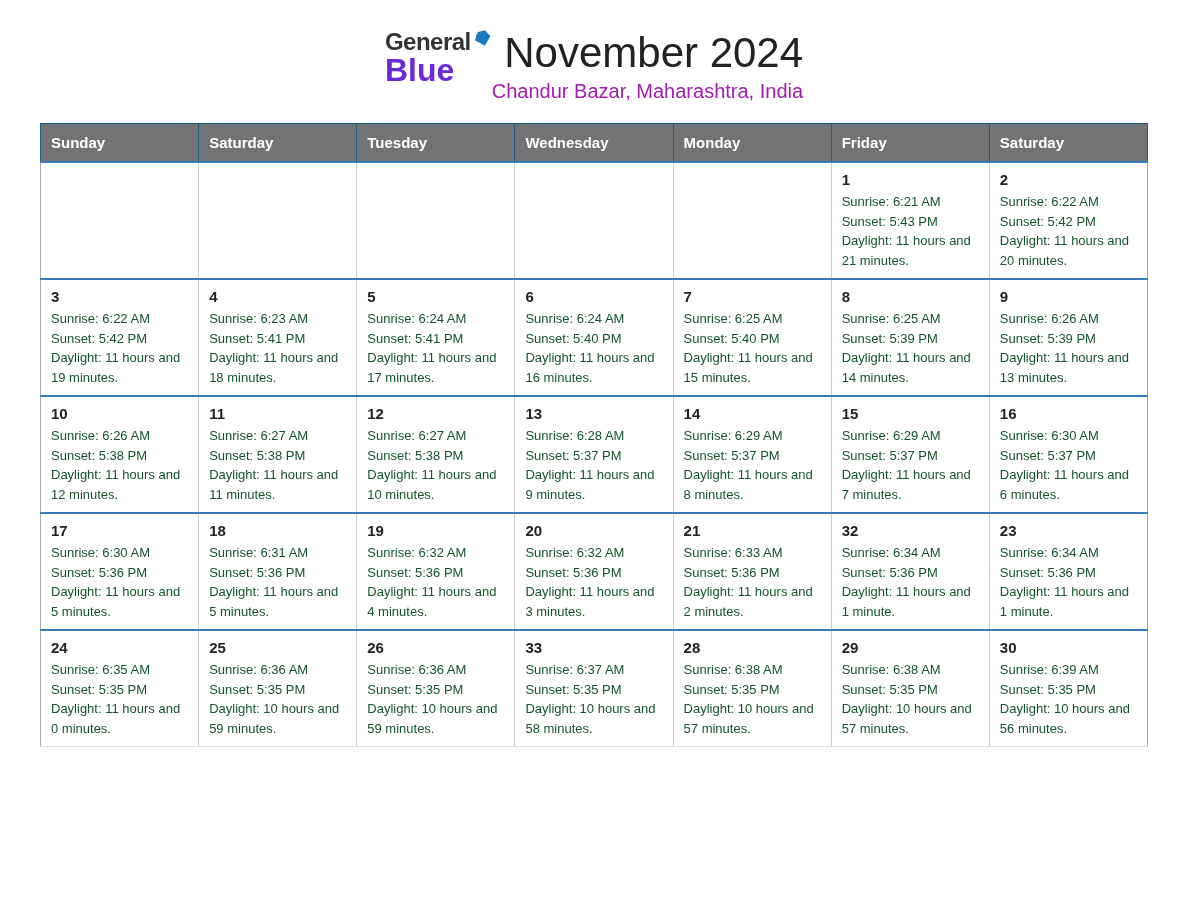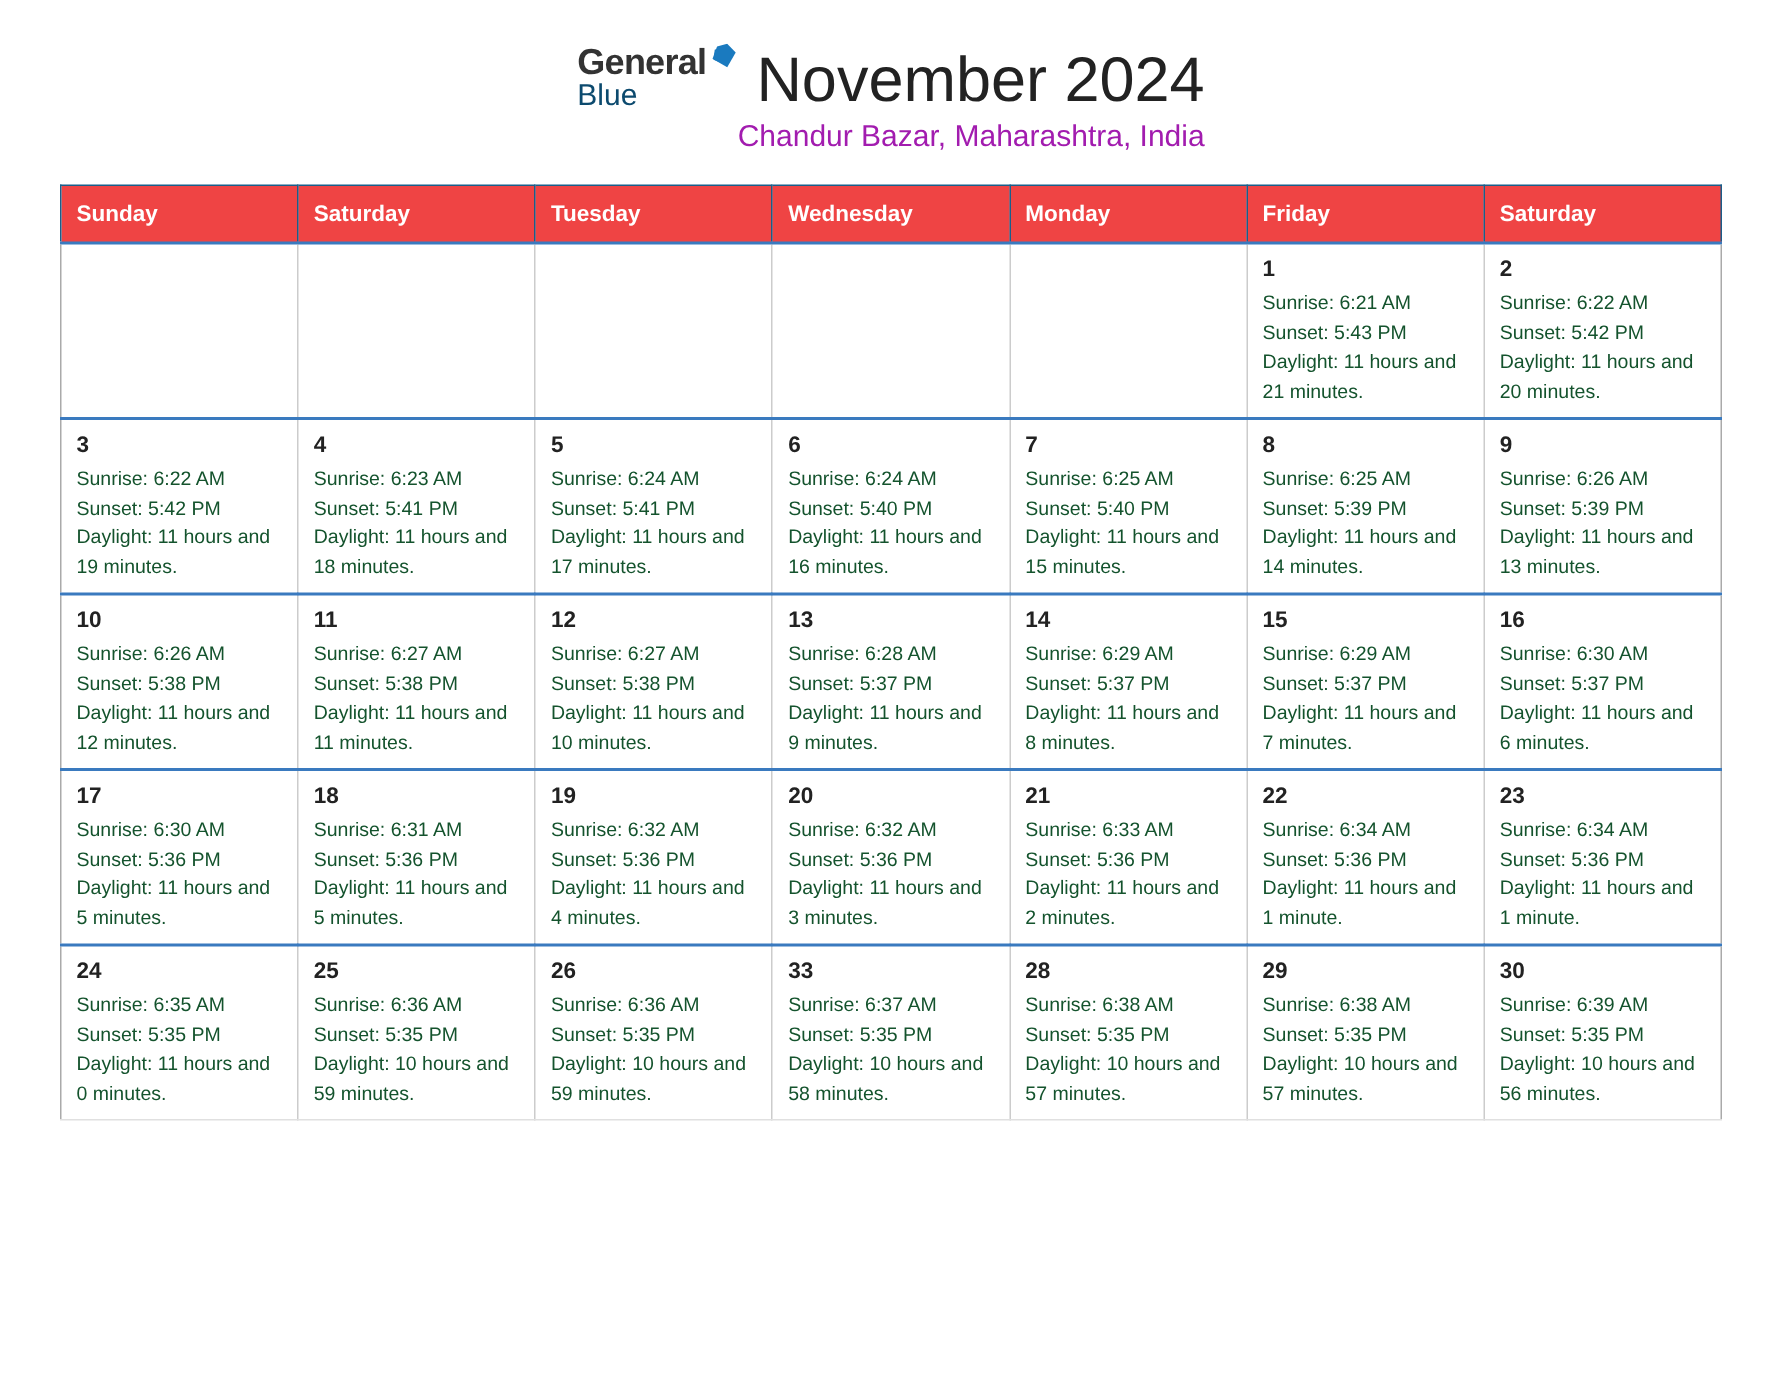--- a/index.html
+++ b/index.html
@@ -30,21 +30,21 @@
       font-weight: normal;
       color: #a21caf;
       margin-top: 4px;
     }
     .calendar {
       width: 100%;
       border-collapse: collapse;
       border: 1px solid #aaa;
     }
     .calendar thead tr th {
-      background: #ef4444;
+      background: #737373;
       color: #fff;
       font-size: 15px;
       font-weight: bold;
       padding: 10px 10px;
       text-align: left;
       border: 1px solid #1a5e8a;
     }
     .calendar tbody tr {
       border-top: 2px solid #3a7abf;
     }
@@ -91,23 +91,23 @@
       color: #333;
       letter-spacing: -0.5px;
     }
     .logo-arrow {
       display: inline-block;
       margin-left: 3px;
       position: relative;
       top: -2px;
     }
     .logo-text-blue {
-      font-size: 20px;
-      font-weight: normal;
-      color: #0c4a6e;
+      font-size: 32px;
+      font-weight: bold;
+      color: #6d28d9;
       margin-left: 0px;
     }
   </style>
 </head>
 <body>
 
 <div class="header">
   <div class="logo-wrapper">
     <div class="logo-row1">
       <span class="logo-text-general">General</span>
@@ -231,21 +231,21 @@
         </td>
         <td>
           <span class="day-number">20</span>
           <div class="day-info">Sunrise: 6:32 AM<br>Sunset: 5:36 PM<br>Daylight: 11 hours and 3 minutes.</div>
         </td>
         <td>
           <span class="day-number">21</span>
           <div class="day-info">Sunrise: 6:33 AM<br>Sunset: 5:36 PM<br>Daylight: 11 hours and 2 minutes.</div>
         </td>
         <td>
-          <span class="day-number">22</span>
+          <span class="day-number">32</span>
           <div class="day-info">Sunrise: 6:34 AM<br>Sunset: 5:36 PM<br>Daylight: 11 hours and 1 minute.</div>
         </td>
         <td>
           <span class="day-number">23</span>
           <div class="day-info">Sunrise: 6:34 AM<br>Sunset: 5:36 PM<br>Daylight: 11 hours and 1 minute.</div>
         </td>
       </tr>
       <tr>
         <td>
           <span class="day-number">24</span>

